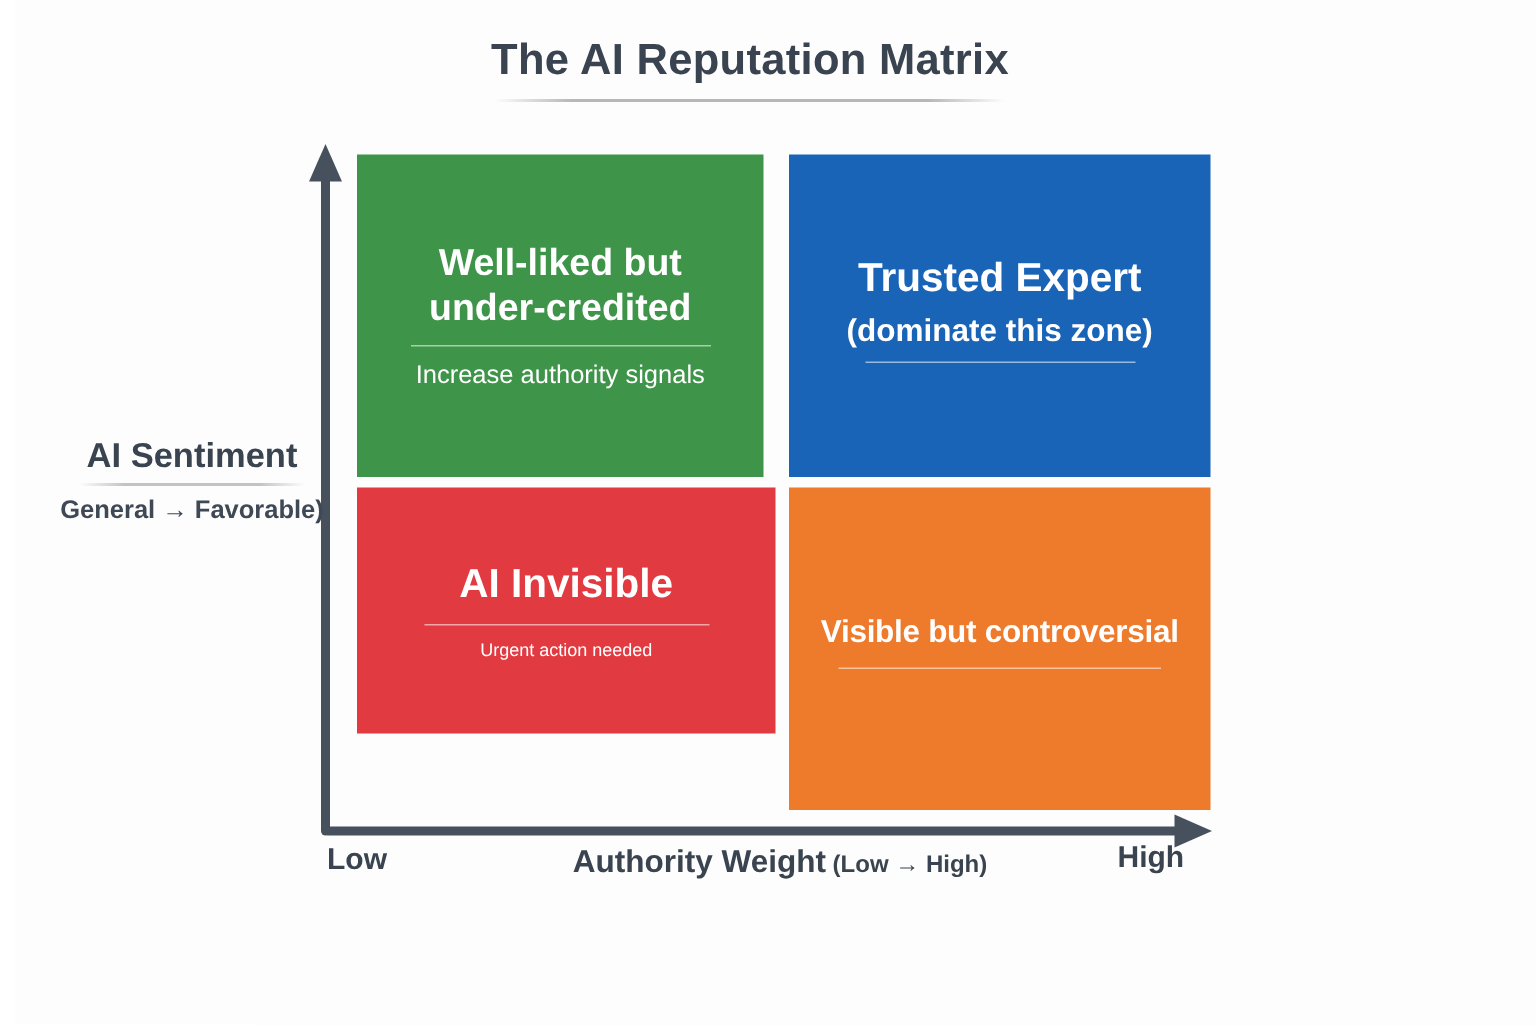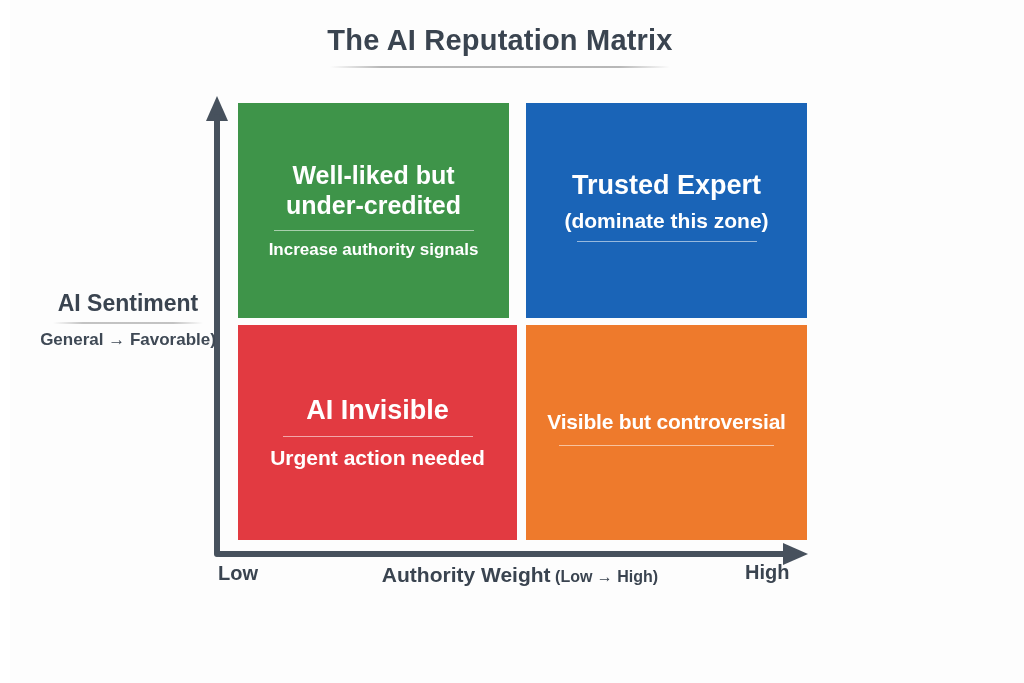--- a/index.html
+++ b/index.html
@@ -144,21 +144,21 @@
     flex-direction: column;
     align-items: center;
     justify-content: center;
     color: #ffffff;
     text-align: center;
     box-sizing: border-box;
     padding: 8px;
   }
   .q-tl { left: 228px; top: 103px; width: 271px; height: 215px; }
   .q-tr { left: 516px; top: 103px; width: 281px; height: 215px; }
-  .q-bl { left: 228px; top: 325px; width: 279px; height: 215px; }
+  .q-bl { left: 228px; top: 325px; width: 279px; height: 164px; }
   .q-br { left: 516px; top: 325px; width: 281px; height: 215px; }
 
   .q-title {
     font-weight: bold;
     line-height: 1.18;
     margin: 0;
   }
   .q-tl .q-title { font-size: 25px; max-width: 215px; }
   .q-tr .q-title { font-size: 27px; }
   .q-bl .q-title { font-size: 27px; }
@@ -168,26 +168,26 @@
     height: 1px;
     background: rgba(255,255,255,0.55);
     margin: 10px auto 9px auto;
   }
   .q-tl .q-divider { width: 200px; }
   .q-tr .q-divider { width: 180px; margin-top: 8px; }
   .q-bl .q-divider { width: 190px; }
   .q-br .q-divider { width: 215px; }
 
   .q-subtitle {
-    font-weight: 700;
+    font-weight: 400;
     margin: 0;
   }
   .q-tl .q-subtitle { font-size: 17px; }
   .q-tr .q-subtitle { font-size: 21px; font-weight: bold; margin-top: 8px; }
-  .q-bl .q-subtitle { font-size: 21px; }
+  .q-bl .q-subtitle { font-size: 12px; }
   .q-br .q-subtitle { font-size: 18px; }
 </style>
 </head>
 <body>
 
 <div class="canvas">
 
   <div class="title-wrap">
     <div class="title">The AI Reputation Matrix</div>
   </div>

